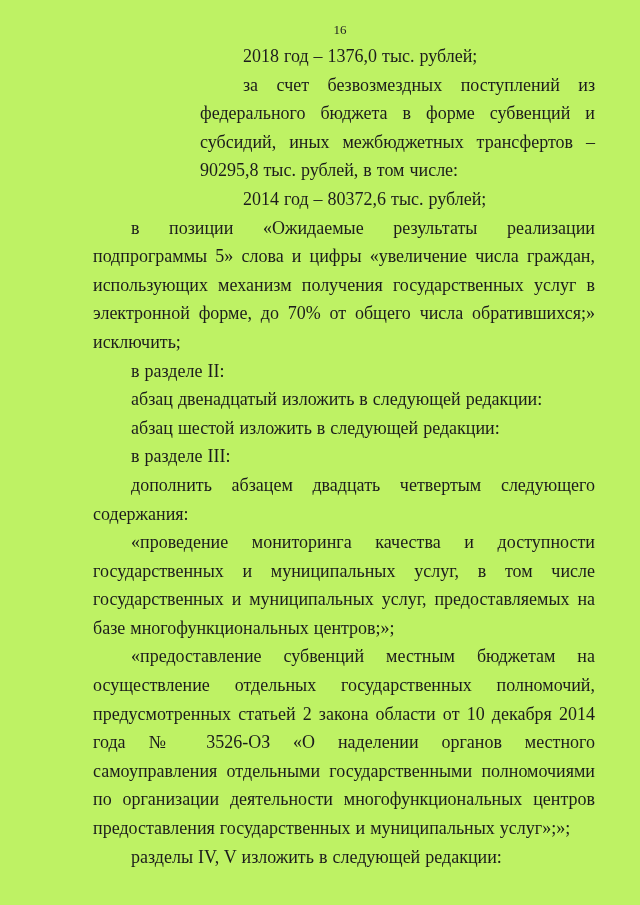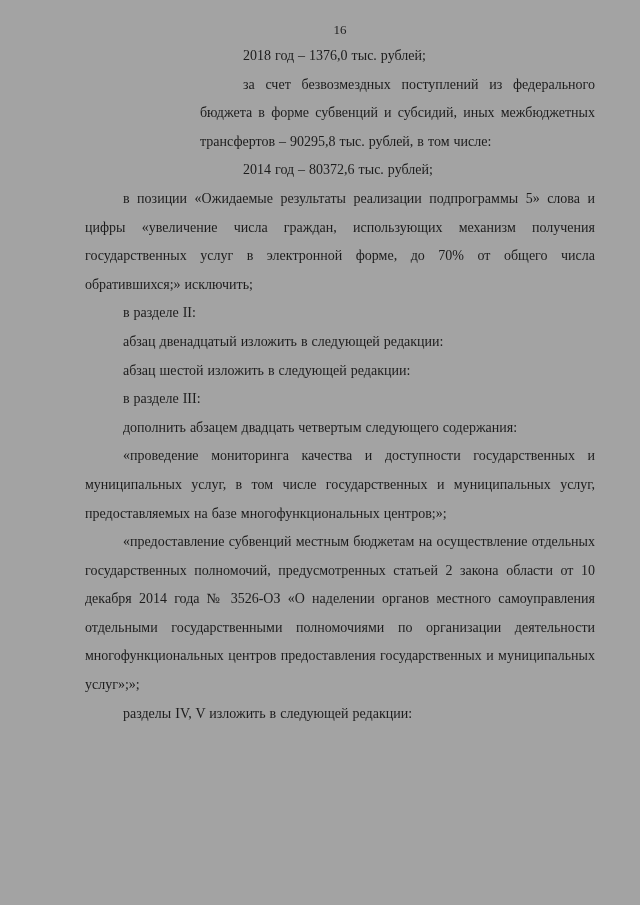--- a/index.html
+++ b/index.html
@@ -4,47 +4,48 @@
 <style>
   html, body {
     margin: 0;
     padding: 0;
     background: #ffffff;
   }
   .page {
     position: relative;
     width: 640px;
     height: 905px;
-    background: #a3a3a3;
+    background: #bef264;
     box-sizing: border-box;
     padding: 22px 45px 0 85px;
     font-family: "Liberation Serif", "DejaVu Serif", serif;
     color: #1c1c1c;
     overflow: hidden;
   }
   .page-number {
     text-align: center;
     font-size: 13px;
     line-height: 16px;
     margin-bottom: 4px;
     color: #222;
   }
   .doc-body p {
     margin: 0;
-    font-size: 14px;
+    font-size: 18px;
     line-height: 28.6px;
     text-align: justify;
     word-spacing: 0.5px;
   }
   .doc-body p.quote {
     margin-left: 115px;
     text-indent: 43px;
   }
   .doc-body p.body {
     text-indent: 38px;
+    margin-left: 8px;
   }
 </style>
 </head>
 <body>
 
 <div class="page">
   <div class="page-number">16</div>
   <div class="doc-body">
       <p class="quote">2018 год – 1376,0 тыс. рублей;</p>
       <p class="quote">за счет безвозмездных поступлений из федерального бюджета в форме субвенций и субсидий, иных межбюджетных трансфертов – 90295,8 тыс. рублей, в том числе:</p>

